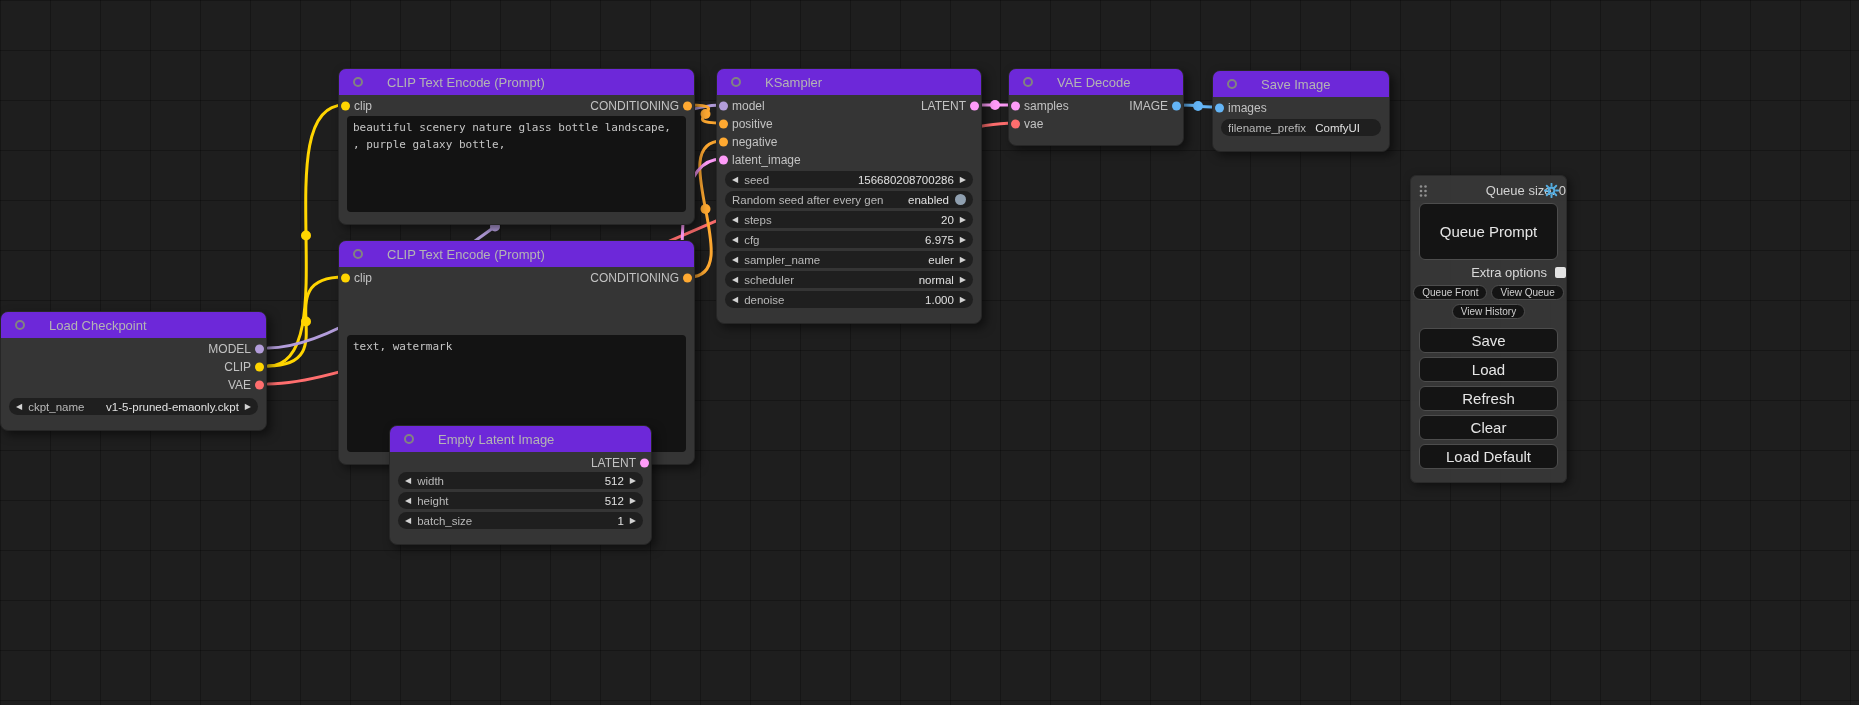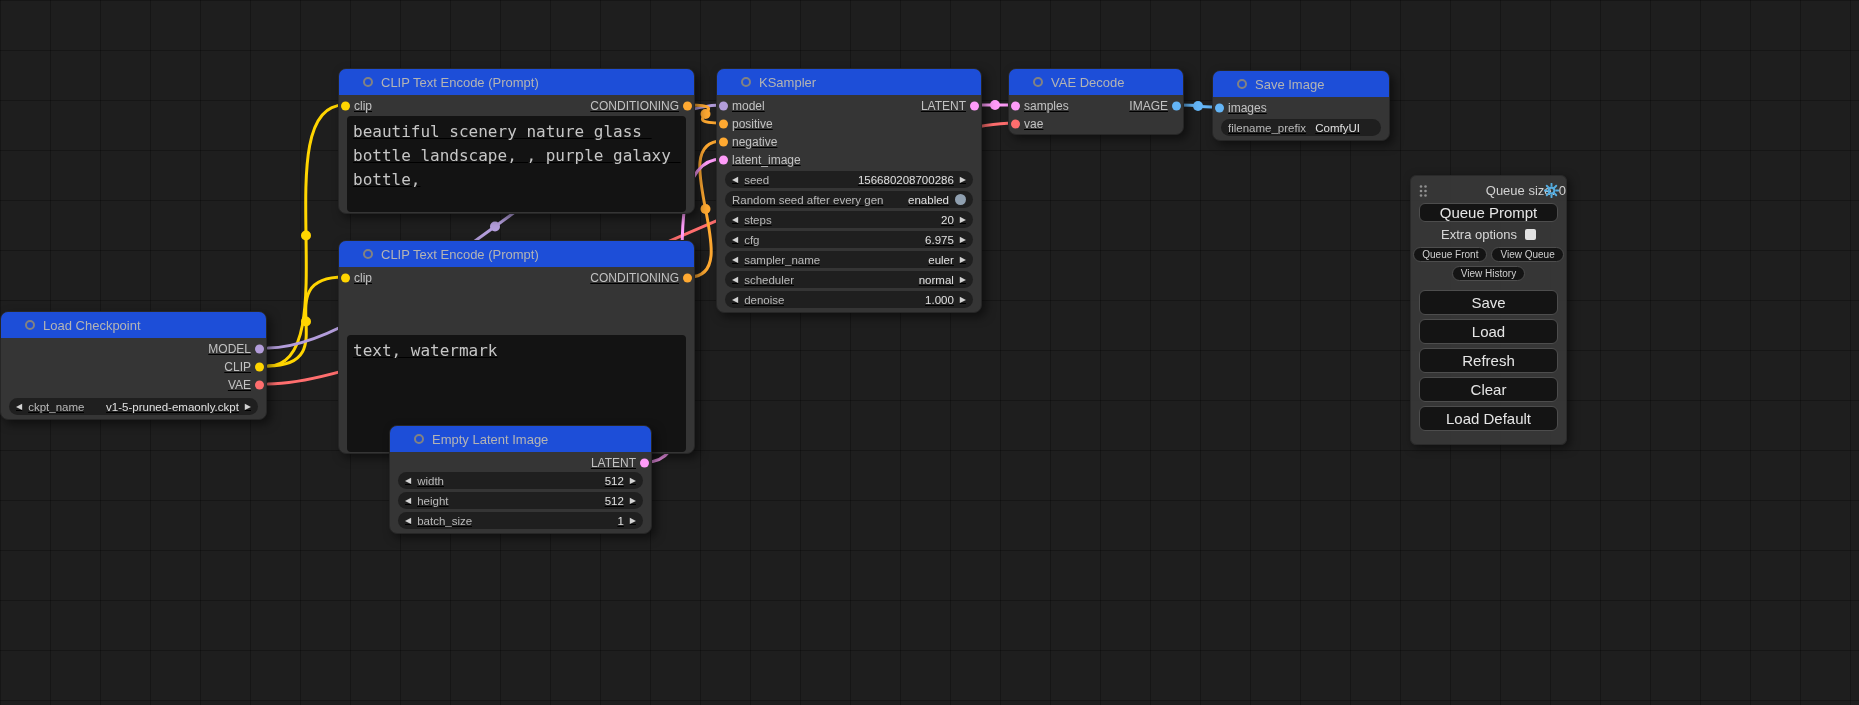--- a/index.html
+++ b/index.html
@@ -15,29 +15,29 @@
   }
   .wires { position:absolute; left:0; top:0; z-index:1; }
   .wires path { fill:none; stroke-width:3; stroke-linecap:round; }
 
   .node {
     position:absolute; z-index:2;
     background:#353535; border:1px solid #262626; border-radius:8px;
     box-shadow:4px 4px 10px rgba(0,0,0,0.5);
   }
   .node-title {
-    height:26px; background:#1d4ed8; border-radius:7px 7px 0 0;
-    display:flex; align-items:center; gap:8px; padding:0 24px;
+    height:26px; background:#6d28d9; border-radius:7px 7px 0 0;
+    display:flex; align-items:center; gap:24px; padding:0 14px;
     color:#b4b4b4; font-size:13px; white-space:nowrap;
   }
   .toggle-dot {
     width:10px; height:10px; border-radius:50%;
     border:2px solid #828282; flex:0 0 auto;
   }
-  .node-body { padding:2px 0 1px;text-decoration:underline; }
+  .node-body { padding:2px 0 12px; }
   .slots { display:flex; justify-content:space-between; width:100%; }
   .col { display:flex; flex-direction:column; }
   .col.right { align-items:flex-end; }
   .slot {
     position:relative; height:18px; display:flex; align-items:center;
     color:#c2c2c2; font-size:12px; white-space:nowrap;
   }
   .slot.in  { padding-left:15px; }
   .slot.out { padding-right:15px; justify-content:flex-end; }
   .dot {
@@ -61,40 +61,40 @@
   }
   .widget .arrow { font-family:"DejaVu Sans", sans-serif; font-size:8px; color:#d2d2d2; line-height:17px; }
   .widget .wname { color:#b9b9b9; overflow:hidden; }
   .widget .wvalue { margin-left:auto; color:#e0e0e0; }
   .widget .wvalue.pad { margin-right:14px; }
   .knob { width:11px; height:11px; border-radius:50%; background:#90a0b0; flex:0 0 auto; }
 
   .prompt-box {
     margin:1px 8px 0; background:#131313; border-radius:4px;
     padding:4px 6px; color:#c6c6c6;
-    font-family:"DejaVu Sans Mono", monospace; font-size:16px; line-height:1.5;
+    font-family:"DejaVu Sans Mono", monospace; font-size:11px; line-height:1.5;
     white-space:pre-wrap; word-break:break-word; overflow:hidden;
   }
 
   .menu {
     position:absolute; left:1410px; top:175px; width:157px; z-index:3;
     background:rgba(55,55,55,0.96); border:1px solid #2a2a2a; border-radius:6px;
     box-shadow:3px 3px 10px rgba(0,0,0,0.5); padding-bottom:9px;
   }
   .menu-header { position:relative; padding:7px 0 5px; text-align:right; color:#d2d2d2; font-size:13px; }
   .drag-handle { position:absolute; left:7px; top:8px; line-height:0; cursor:grab; }
   .gear { position:absolute; right:7px; top:7px; line-height:0; cursor:pointer; }
   button { font-family:inherit; cursor:pointer; }
   .btn {
     display:block; width:139px; margin:0 auto 4px;
     background:#141414; border:1px solid #4d4d4d; border-radius:6px;
     color:#e6e6e6; font-size:15px; text-align:center; padding:3px 0;
   }
-  .btn-lg { padding:0 0; margin-bottom:5px; }
-  .extra-row { display:flex; align-items:center; justify-content:center; gap:8px; color:#d8d8d8; font-size:13px; margin:3px 0 5px; }
+  .btn-lg { padding:19px 0; margin-bottom:5px; }
+  .extra-row { display:flex; align-items:center; justify-content:flex-end; gap:8px; color:#d8d8d8; font-size:13px; margin:3px 0 5px; }
   .checkbox { width:11px; height:11px; background:#e2e2e2; border-radius:2px; display:inline-block; }
   .small-row { display:flex; justify-content:center; gap:4px; margin-bottom:4px; }
   .btn-small {
     background:#141414; border:1px solid #4d4d4d; border-radius:8px;
     color:#cfcfcf; font-size:10px; padding:1px 8px;
   }
   .menu-group { margin-top:9px; }
 </style>
 </head>
 <body>

